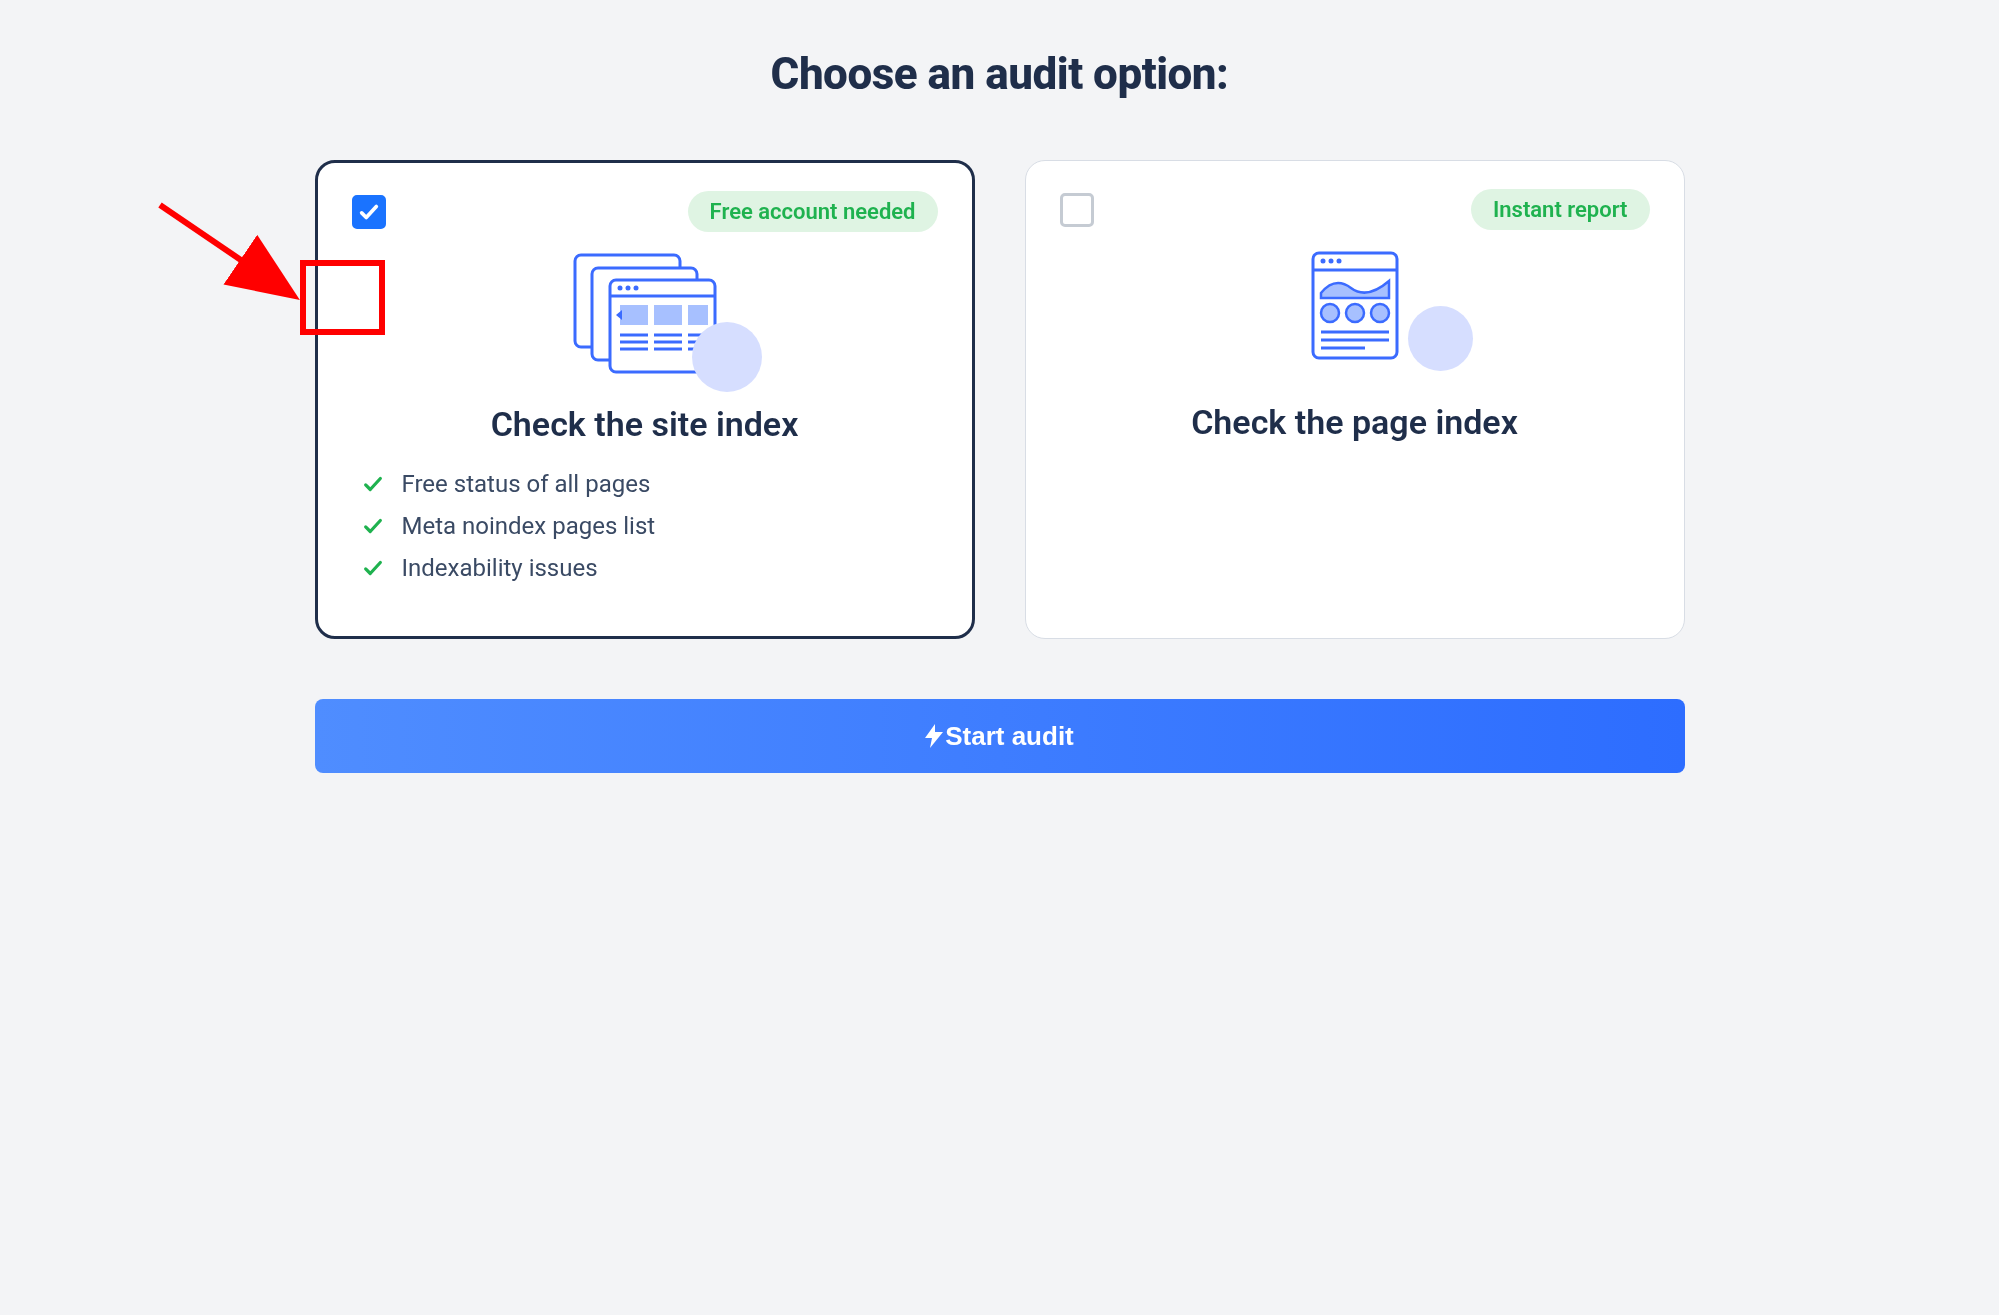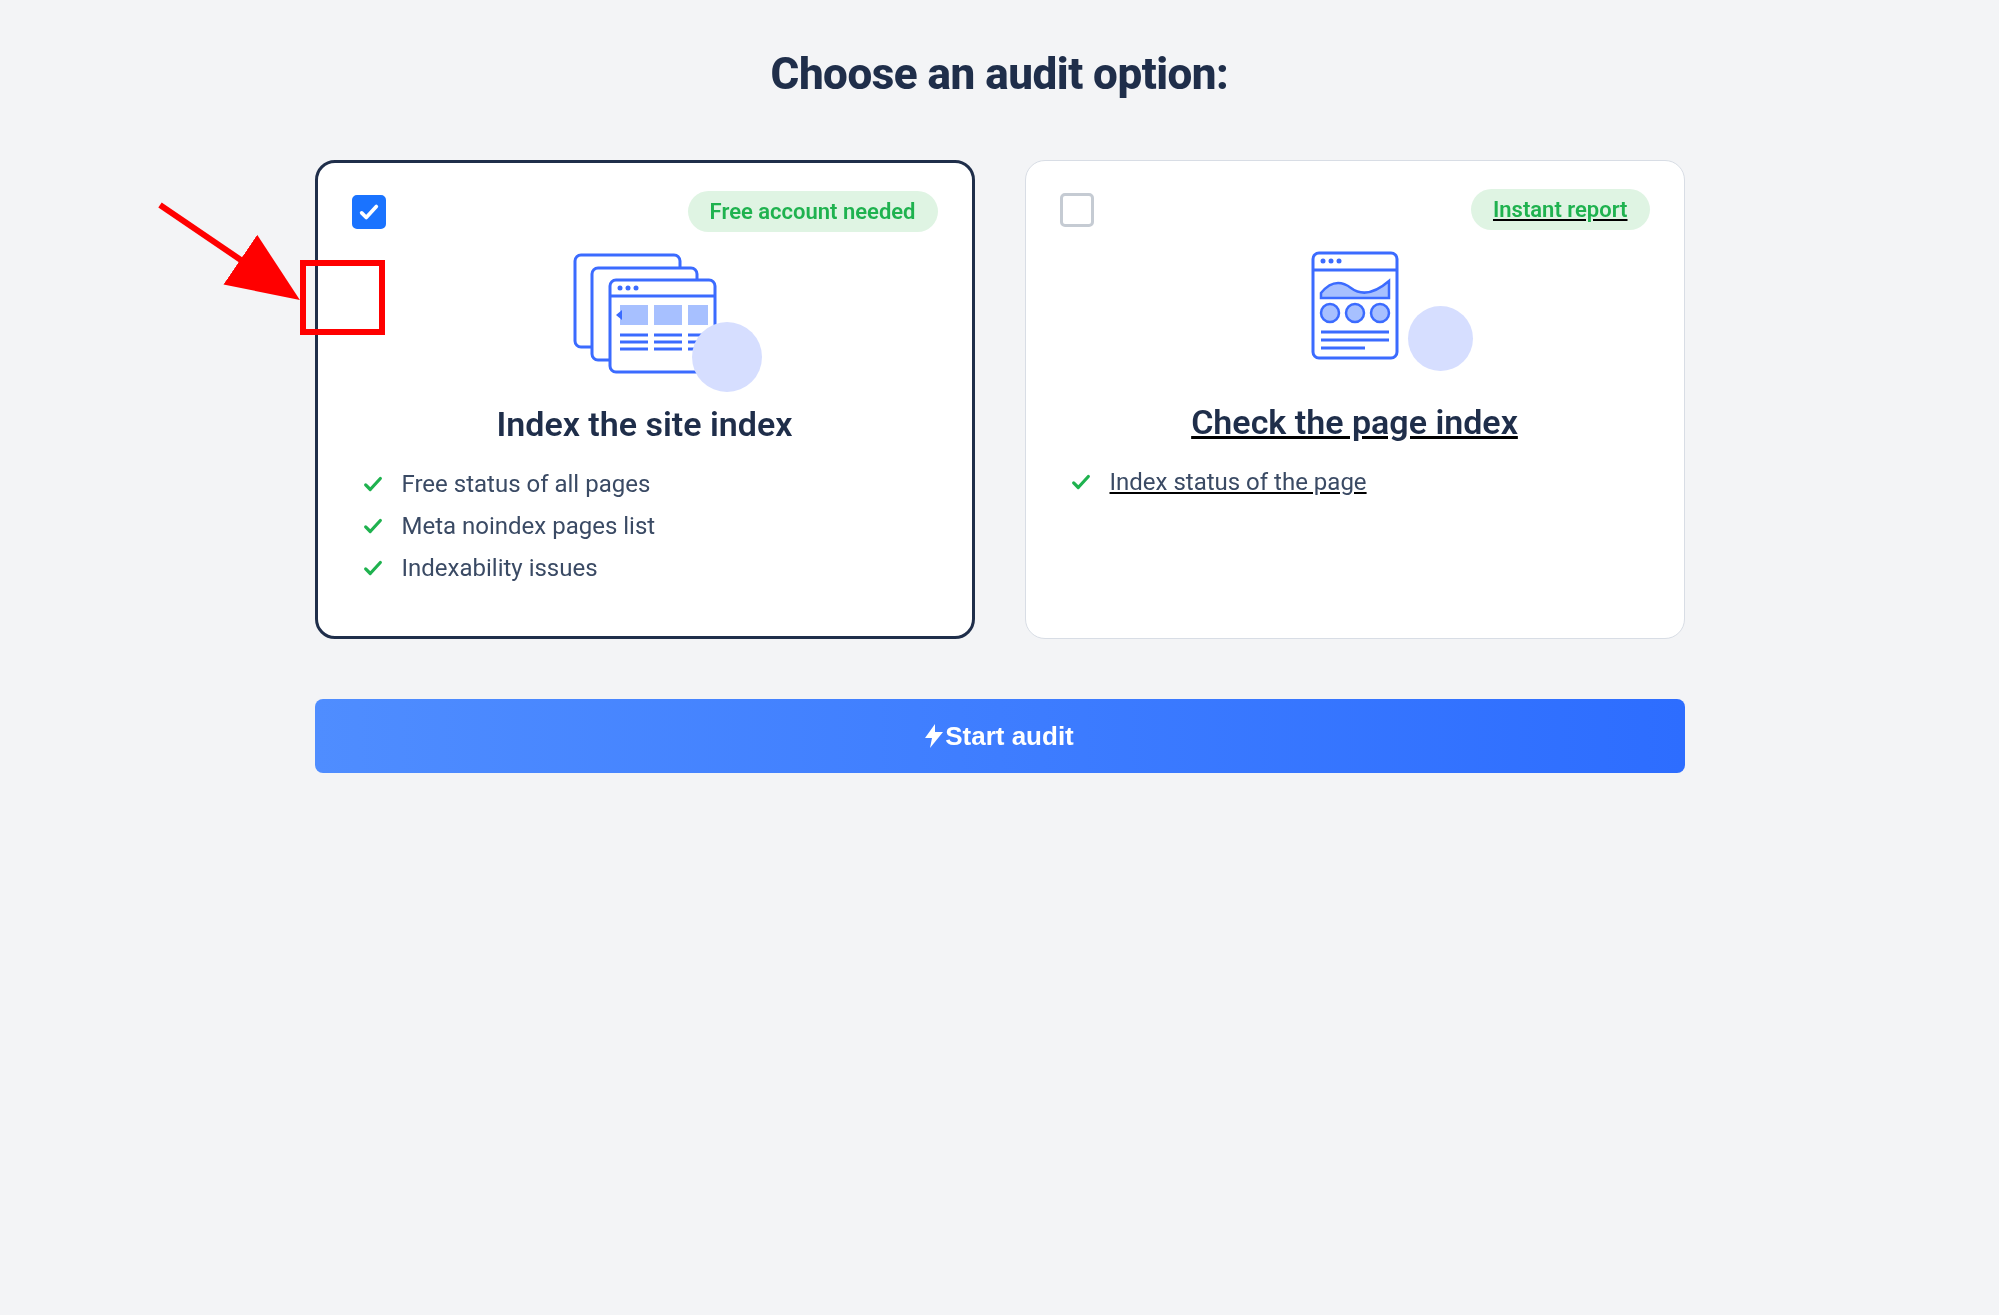--- a/index.html
+++ b/index.html
@@ -36,21 +36,20 @@
       border-radius: 20px;
       padding: 28px 34px 40px 34px;
       position: relative;
       transition: border-color .2s;
     }
     .card.selected {
       border: 3px solid #1f2e4a;
     }
     .card.unselected {
       border: 1px solid #d8dde5;
-      text-decoration: underline;
     }
     .card-top {
       display: flex;
       justify-content: space-between;
       align-items: center;
       margin-bottom: 18px;
       text-align: right;
     }
     .checkbox {
       width: 34px;
@@ -190,21 +189,21 @@
           <line x1="50" y1="99" x2="78" y2="99" stroke="#3b6bff" stroke-width="3"></line>
           <line x1="84" y1="85" x2="112" y2="85" stroke="#3b6bff" stroke-width="3"></line>
           <line x1="84" y1="92" x2="112" y2="92" stroke="#3b6bff" stroke-width="3"></line>
           <line x1="84" y1="99" x2="112" y2="99" stroke="#3b6bff" stroke-width="3"></line>
           <line x1="118" y1="85" x2="138" y2="85" stroke="#3b6bff" stroke-width="3"></line>
           <line x1="118" y1="92" x2="138" y2="92" stroke="#3b6bff" stroke-width="3"></line>
           <line x1="118" y1="99" x2="138" y2="99" stroke="#3b6bff" stroke-width="3"></line>
         </svg>
       </div>
 
-      <h2 class="card-title">Index the site index</h2>
+      <h2 class="card-title">Check the site index</h2>
 
       <ul class="features">
         <li>
           <span class="check"><svg viewBox="0 0 24 24" fill="none" stroke-linecap="round" stroke-linejoin="round">
                 <polyline points="4 13 9 18 20 6"></polyline>
               </svg></span>
           <span>Free status of all pages</span>
         </li>
         <li>
           <span class="check"><svg viewBox="0 0 24 24" fill="none" stroke-linecap="round" stroke-linejoin="round">
@@ -240,28 +239,20 @@
           <circle cx="50" cy="65" r="9" fill="#a7c0ff" stroke="#3b6bff" stroke-width="2.5"></circle>
           <circle cx="75" cy="65" r="9" fill="#a7c0ff" stroke="#3b6bff" stroke-width="2.5"></circle>
           <line x1="16" y1="84" x2="84" y2="84" stroke="#3b6bff" stroke-width="3"></line>
           <line x1="16" y1="92" x2="84" y2="92" stroke="#3b6bff" stroke-width="3"></line>
           <line x1="16" y1="100" x2="60" y2="100" stroke="#3b6bff" stroke-width="3"></line>
         </svg>
       </div>
 
       <h2 class="card-title">Check the page index</h2>
 
-      <ul class="features">
-        <li>
-          <span class="check"><svg viewBox="0 0 24 24" fill="none" stroke-linecap="round" stroke-linejoin="round">
-                <polyline points="4 13 9 18 20 6"></polyline>
-              </svg></span>
-          <span>Index status of the page</span>
-        </li>
-      </ul>
     </div>
 
   </div>
 
   <button class="start-btn">
     <svg width="18" height="24" viewBox="0 0 18 24">
         <path d="M10 0 L0 14 L7 14 L5 24 L18 8 L10 8 Z"></path>
       </svg>
     <span>Start audit</span>
   </button>

